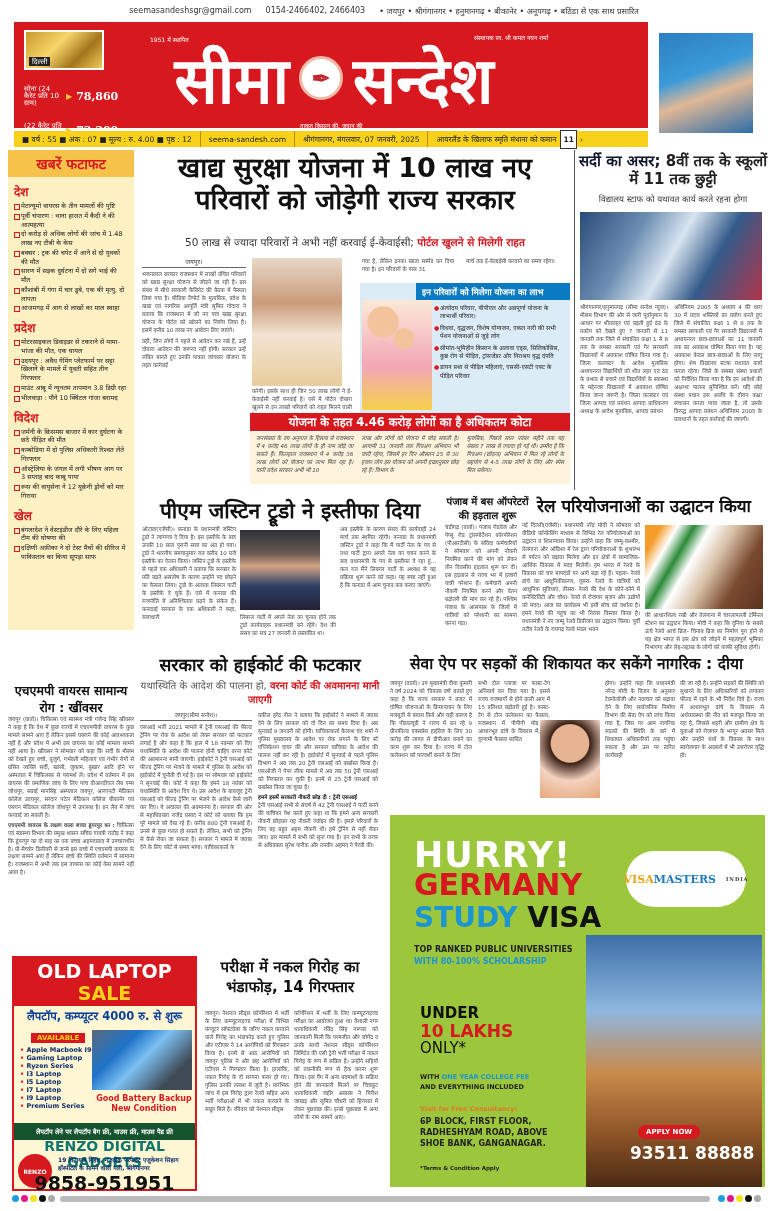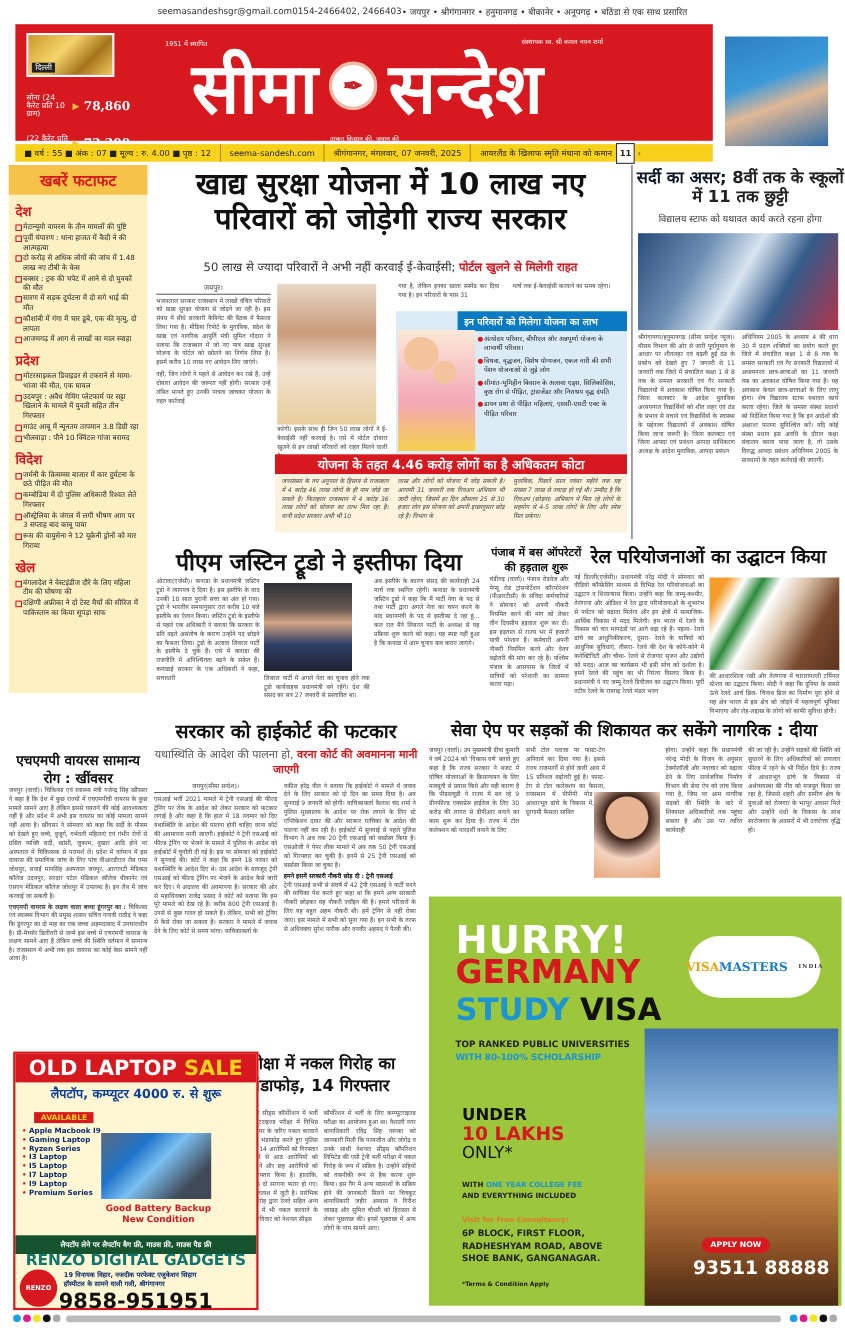--- a/index.html
+++ b/index.html
@@ -1,18 +1,18 @@
 <!DOCTYPE html>
 <html><head>
 <meta charset="utf-8">
 <style>
 *{box-sizing:border-box;margin:0;padding:0}
 body{width:768px;height:1211px;background:#fff;font-family:"DejaVu Sans",sans-serif;color:#222;overflow:hidden;position:relative}
 .abs{position:absolute}
-.topline{left:0;top:0;width:768px;height:20px;font-size:8px;color:#333;display:flex;justify-content:center;align-items:center;gap:0}
+.topline{left:0;top:0;width:768px;height:20px;font-size:8px;color:#333;display:flex;justify-content:center;align-items:center;gap:14px}
 .masthead{left:14px;top:22px;width:634px;height:106px;background:#d7191f}
 .gold{left:10px;top:8px;width:100px;height:96px}
 .goldimg{width:80px;height:40px;background:linear-gradient(135deg,#c99a2a,#f7d56b 40%,#a4741b 70%,#f2c95a);border:2px solid #fff;position:relative}
 .goldimg span{position:absolute;left:3px;bottom:2px;background:#222;color:#fff;font-size:7px;padding:0 3px}
 .price{display:flex;align-items:center;color:#fff;font-size:7px;margin-top:16px}
 .price .lbl{width:38px;line-height:1}
 .price .arr{color:#f6c23c;margin:0 4px;font-size:8px}
 .price .val{font-family:"DejaVu Serif",serif;font-weight:bold;font-size:11px}
 .logo{left:120px;top:8px;width:400px;height:96px;color:#fff;font-weight:bold;font-family:"DejaVu Serif",serif;font-size:64px;display:flex;align-items:center;justify-content:center;gap:10px}
 .emblem{width:44px;height:44px;border-radius:50%;background:#fff;border:3px solid #f0b9a5;display:flex;align-items:center;justify-content:center;color:#c1272d;font-size:22px}
@@ -54,21 +54,21 @@
 .trudeau-img{left:240px;top:530px;width:80px;height:80px;background:linear-gradient(180deg,#2d3137,#6a5a52 30%,#d4a585 45%,#2c3f66 70%,#223)}
 .punjab-h{left:445px;top:494px;width:85px;font-size:10px}
 .rail-h{left:520px;top:494px;width:248px;font-size:17px}
 .modi-img{left:645px;top:525px;width:118px;height:84px;background:linear-gradient(120deg,#f59c2a 10%,#fff 20%,#2c8a3a 30%,#fff 40%,#d8c1a8 55%,#7a4a2e 75%,#5b3320)}
 .hc-h{left:140px;top:652px;width:240px;font-size:17.5px}
 .hc-sub{left:140px;top:678px;width:240px;font-size:10px;text-align:center;color:#555}
 .hc-sub b{color:#d7191f}
 .seva-h{left:385px;top:652px;width:383px;font-size:15.5px}
 .diya-img{left:540px;top:720px;width:60px;height:78px;background:radial-gradient(circle at 50% 30%,#e7b493 30%,#3a2016 32%,#f3d3c0 60%,#e8a77a)}
 .hmpv-h{left:8px;top:682px;width:126px;font-size:12.5px}
-.laptop-ad{left:12px;top:956px;width:223px;height:235px;background:#fff7d4;border:2px solid #d7191f}
+.laptop-ad{left:12px;top:956px;width:185px;height:235px;background:#fff7d4;border:2px solid #d7191f}
 .la-t{background:#d7191f;color:#fff;font-weight:bold;font-size:19px;text-align:center;padding:2px 0}
 .la-t span{color:#f8d21a}
 .la-sub{color:#0a3f9a;font-weight:bold;font-size:11.5px;text-align:center;padding:2px 0}
 .la-av{background:#d7191f;color:#f8d21a;font-weight:bold;font-size:7px;display:inline-block;padding:1px 6px;margin-left:17px}
 .la-list{list-style:none;margin:2px 0 0 6px;font-size:6.5px;font-weight:bold;color:#0a2b6e}
 .la-list li:before{content:"• ";color:#d7191f}
 .la-img{position:absolute;left:78px;top:72px;width:100px;height:60px;background:linear-gradient(135deg,#5a6b7e,#1e73c8 30%,#7cc0f2 50%,#3f4a56 80%)}
 .la-bat{position:absolute;left:80px;top:136px;width:100px;text-align:center;color:#d7191f;font-weight:bold;font-size:8px;line-height:1.3}
 .la-strip{position:absolute;left:0;top:165px;width:100%;background:#14532d;color:#fff;font-size:6.5px;text-align:center;padding:4px 0;font-weight:bold}
 .la-renzo{position:absolute;left:0;top:180px;width:100%;text-align:center;color:#0f766e;font-weight:bold;font-size:14px}

